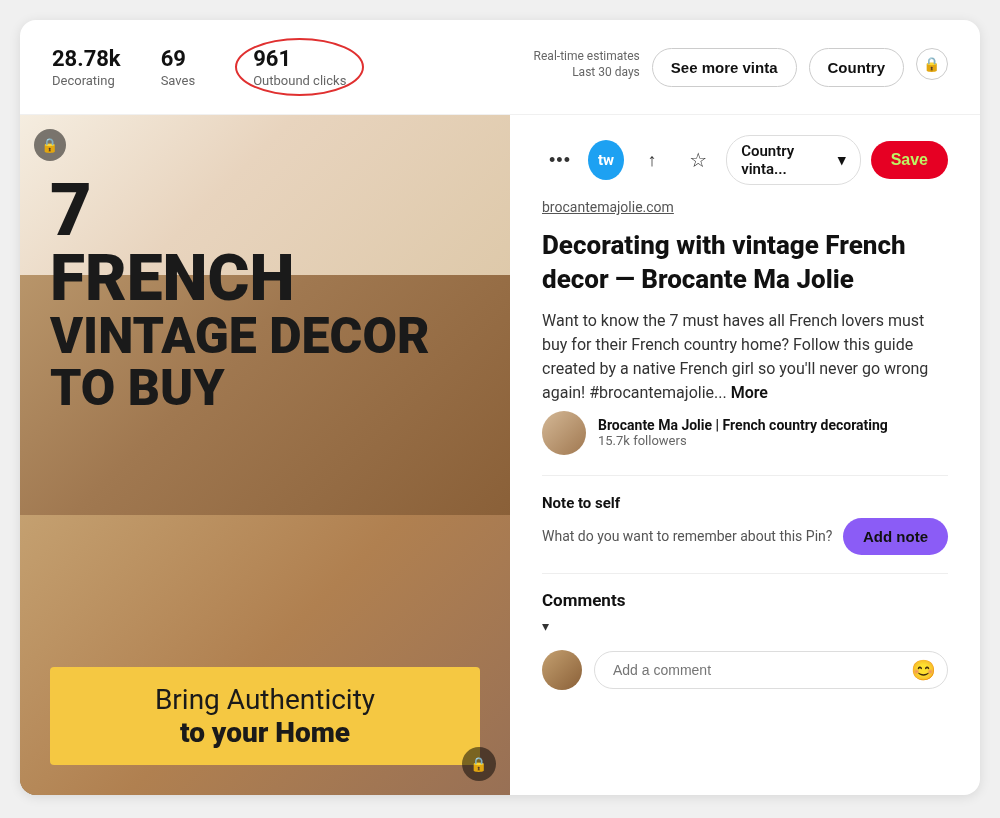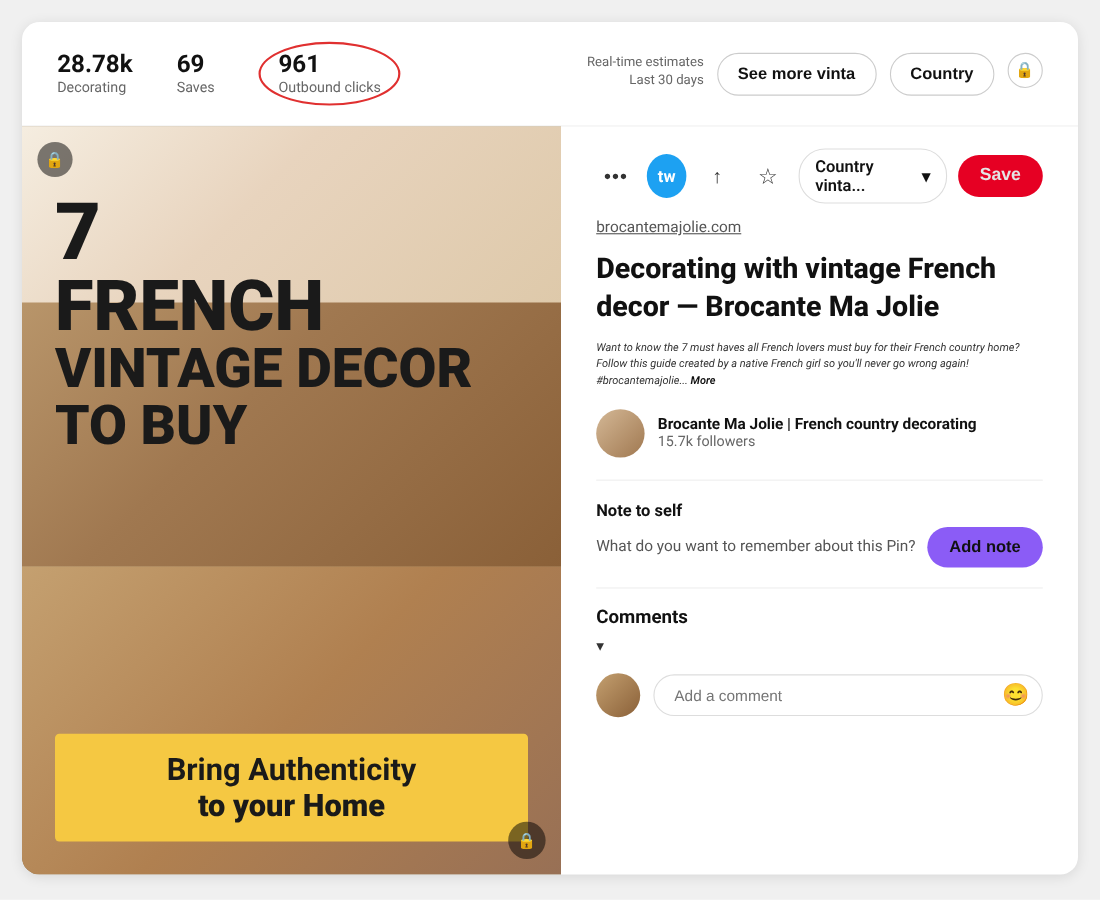--- a/index.html
+++ b/index.html
@@ -195,21 +195,21 @@
       border-radius: 24px;
       padding: 6px 14px;
       cursor: pointer;
       font-size: 15px;
       font-weight: 600;
       color: #111;
       background: #fff;
     }
     .save-btn {
       background: #e60023;
-      color: #e5e5e5;
+      color: #bef264;
       border: none;
       border-radius: 24px;
       padding: 10px 20px;
       font-size: 16px;
       font-weight: 700;
       cursor: pointer;
     }
 
     
     .profile-avatar {
@@ -233,25 +233,24 @@
 
     .pin-title {
       font-size: 26px;
       font-weight: 800;
       color: #111;
       line-height: 1.3;
       margin-bottom: 12px;
     }
 
     .pin-description {
-      font-size: 10px;
+      font-size: 16px;
       color: #333;
       line-height: 1.5;
-      margin-bottom: 18px;
-      font-style: italic;
+      margin-bottom: 6px;
     }
     .pin-description .more-link {
       color: #111;
       font-weight: 600;
       cursor: pointer;
     }
 
     
     .creator-row {
       display: flex;
@@ -417,21 +416,21 @@
           </div>
           <div style="line-height:1; margin-bottom: 2px;">
             <span style="font-size:50px; font-weight:900; color:#1a1a1a;">VINTAGE DECOR</span>
           </div>
           <div style="line-height:1; margin-bottom: 0;">
             <span style="font-size:50px; font-weight:900; color:#1a1a1a;">TO BUY</span>
           </div>
 
           <div style="margin-top: auto;">
             <div class="pin-subtitle-box">
-              <div style="font-size:28px; font-weight:700; color:#1a1a1a;">Bring Authenticity</div>
+              <div style="font-size:28px; font-weight:400; color:#1a1a1a;">Bring Authenticity</div>
               <div style="font-size:28px; font-weight:900; color:#1a1a1a;">to your Home</div>
             </div>
           </div>
         </div>
 
         <div class="lock-badge-bottom">
           <span>🔒</span>
         </div>
       </div>
     </div>

